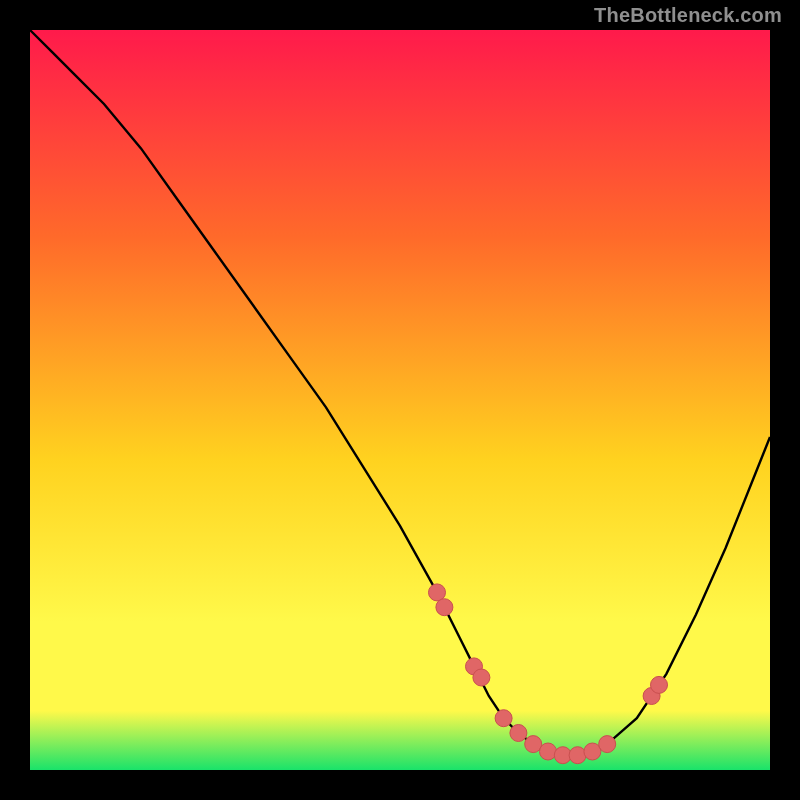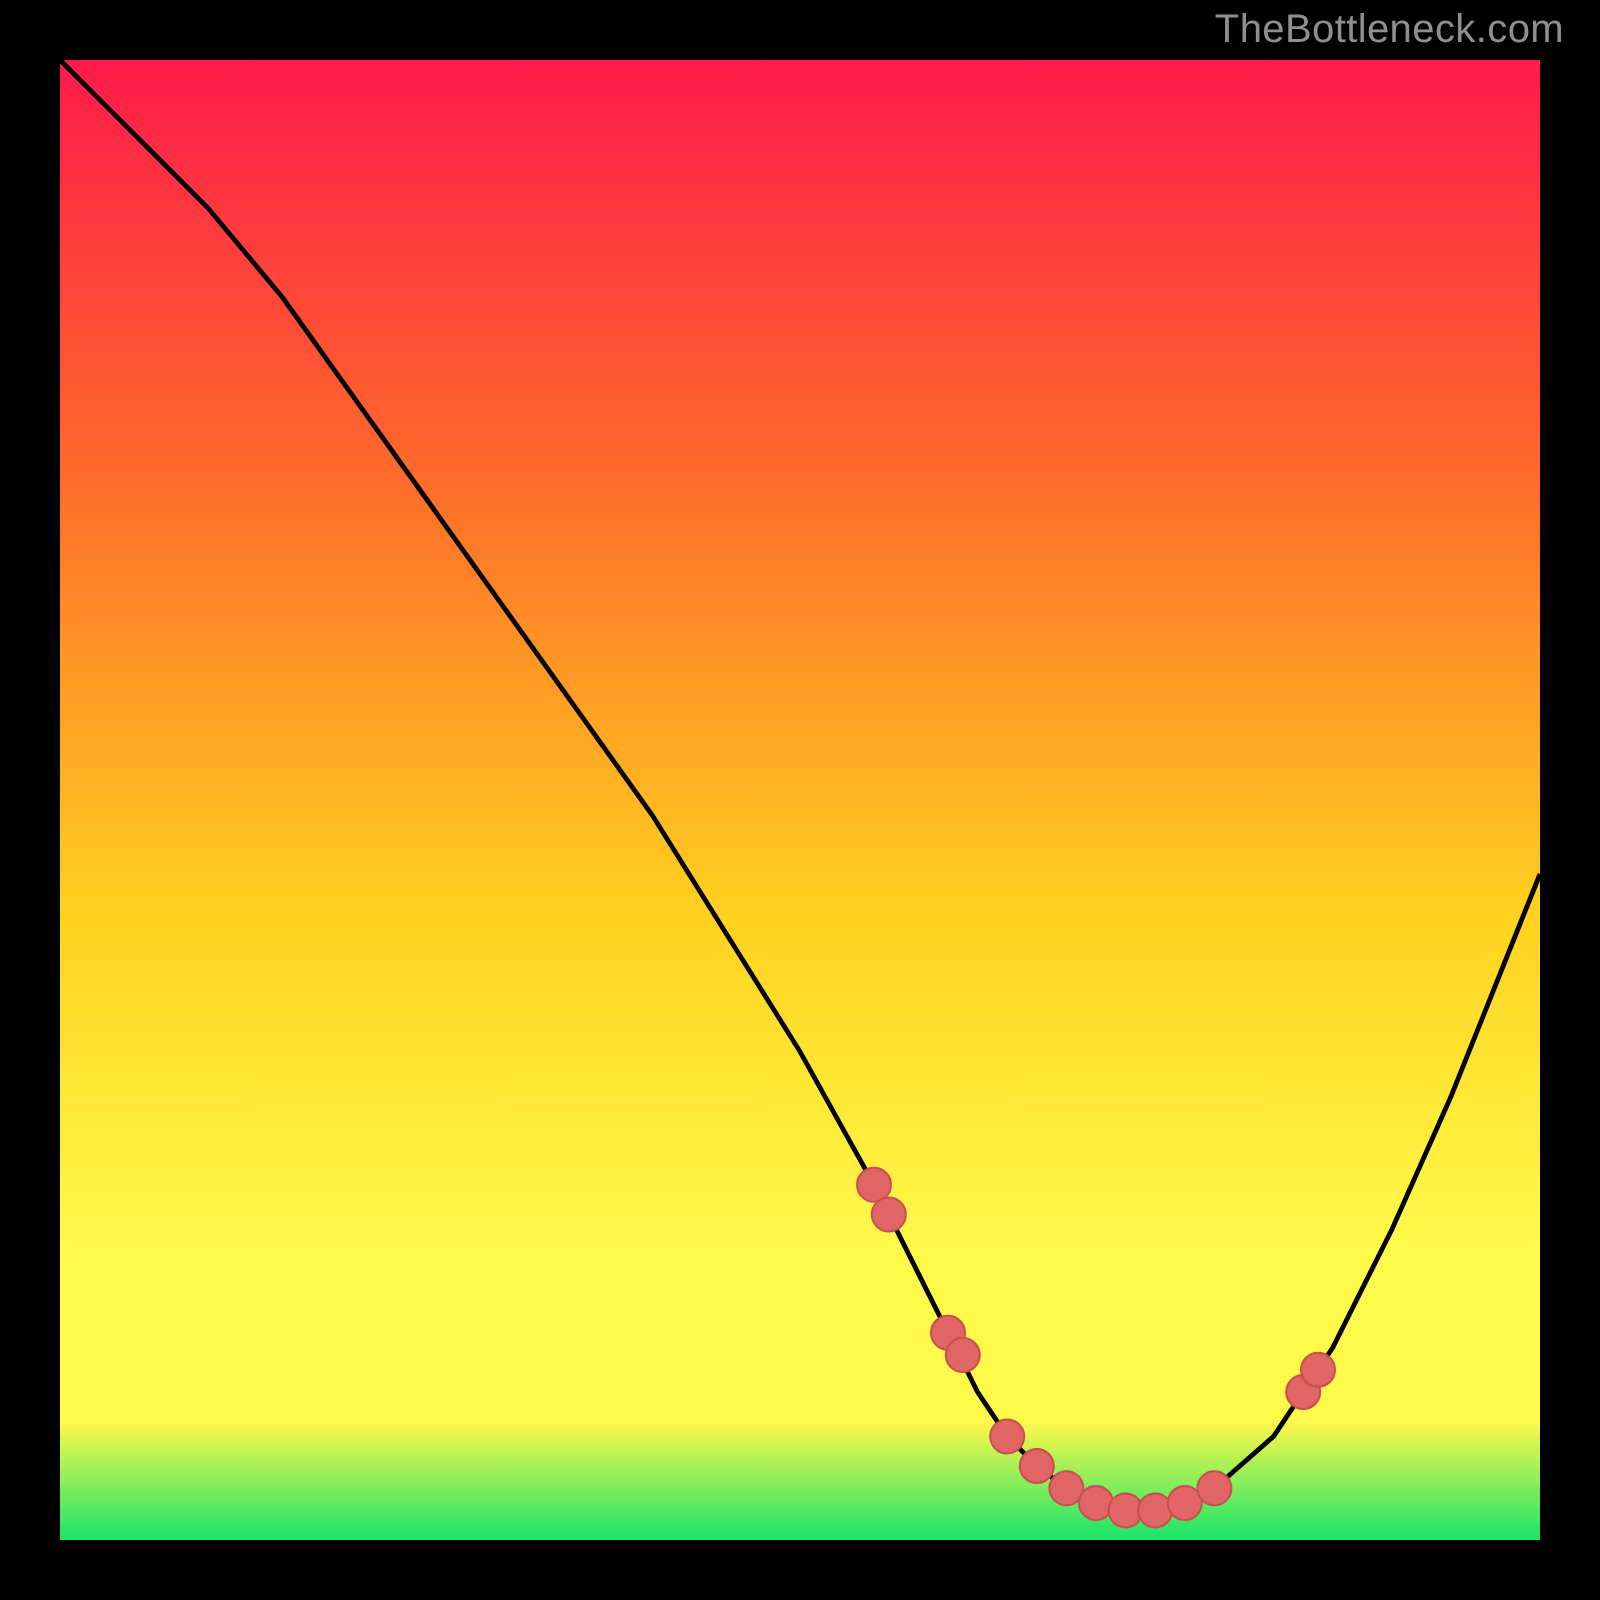--- a/index.html
+++ b/index.html
@@ -34,21 +34,21 @@
     width: 740px;
     height: 740px;
     overflow: visible;
   }
   .watermark {
     position: absolute;
     top: 4px;
     right: 18px;
     color: #8f8f8f;
     font-size: 20px;
-    font-weight: 400;
+    font-weight: 700;
     letter-spacing: 0.2px;
   }
 </style>
 </head>
 <body>
 
 <div class="frame"></div>
 
 <div class="plot" id="plot-bg" style="background: linear-gradient(rgb(255, 26, 75) 0%, rgb(255, 106, 42) 28%, rgb(255, 210, 31) 58%, rgb(255, 249, 74) 80%, rgb(255, 249, 74) 92%, rgb(25, 227, 106) 100%);"></div>
 

